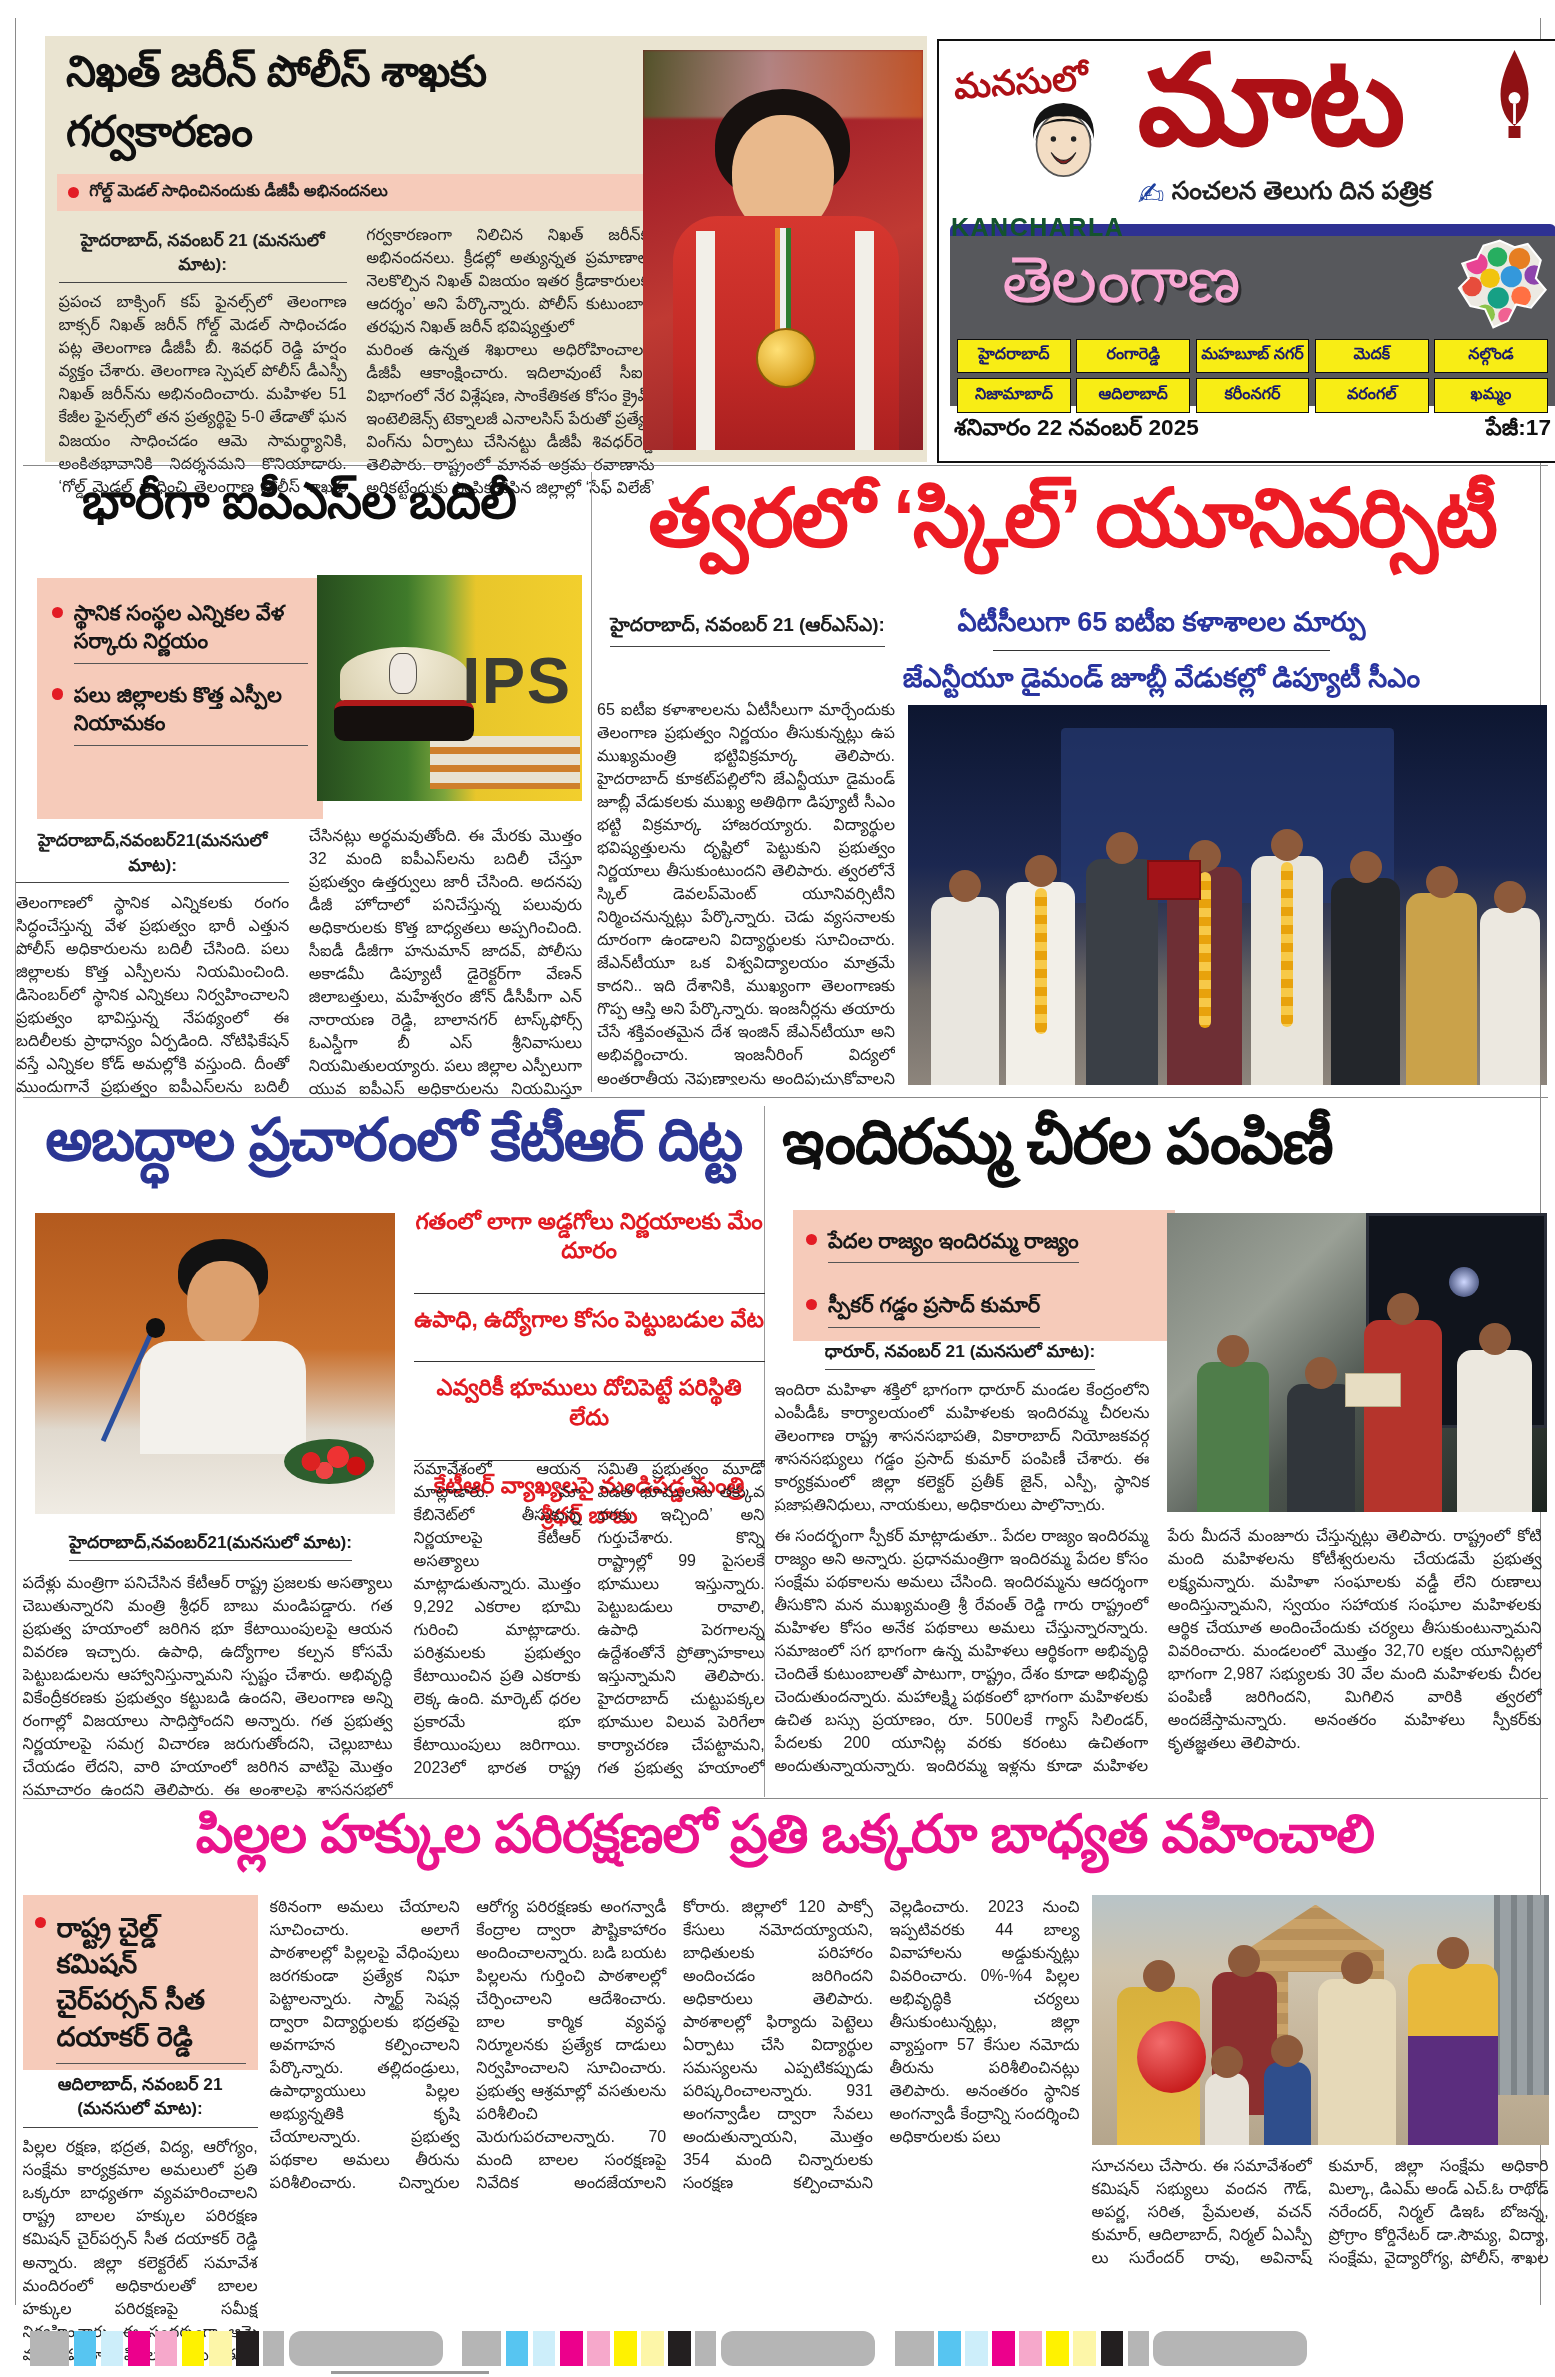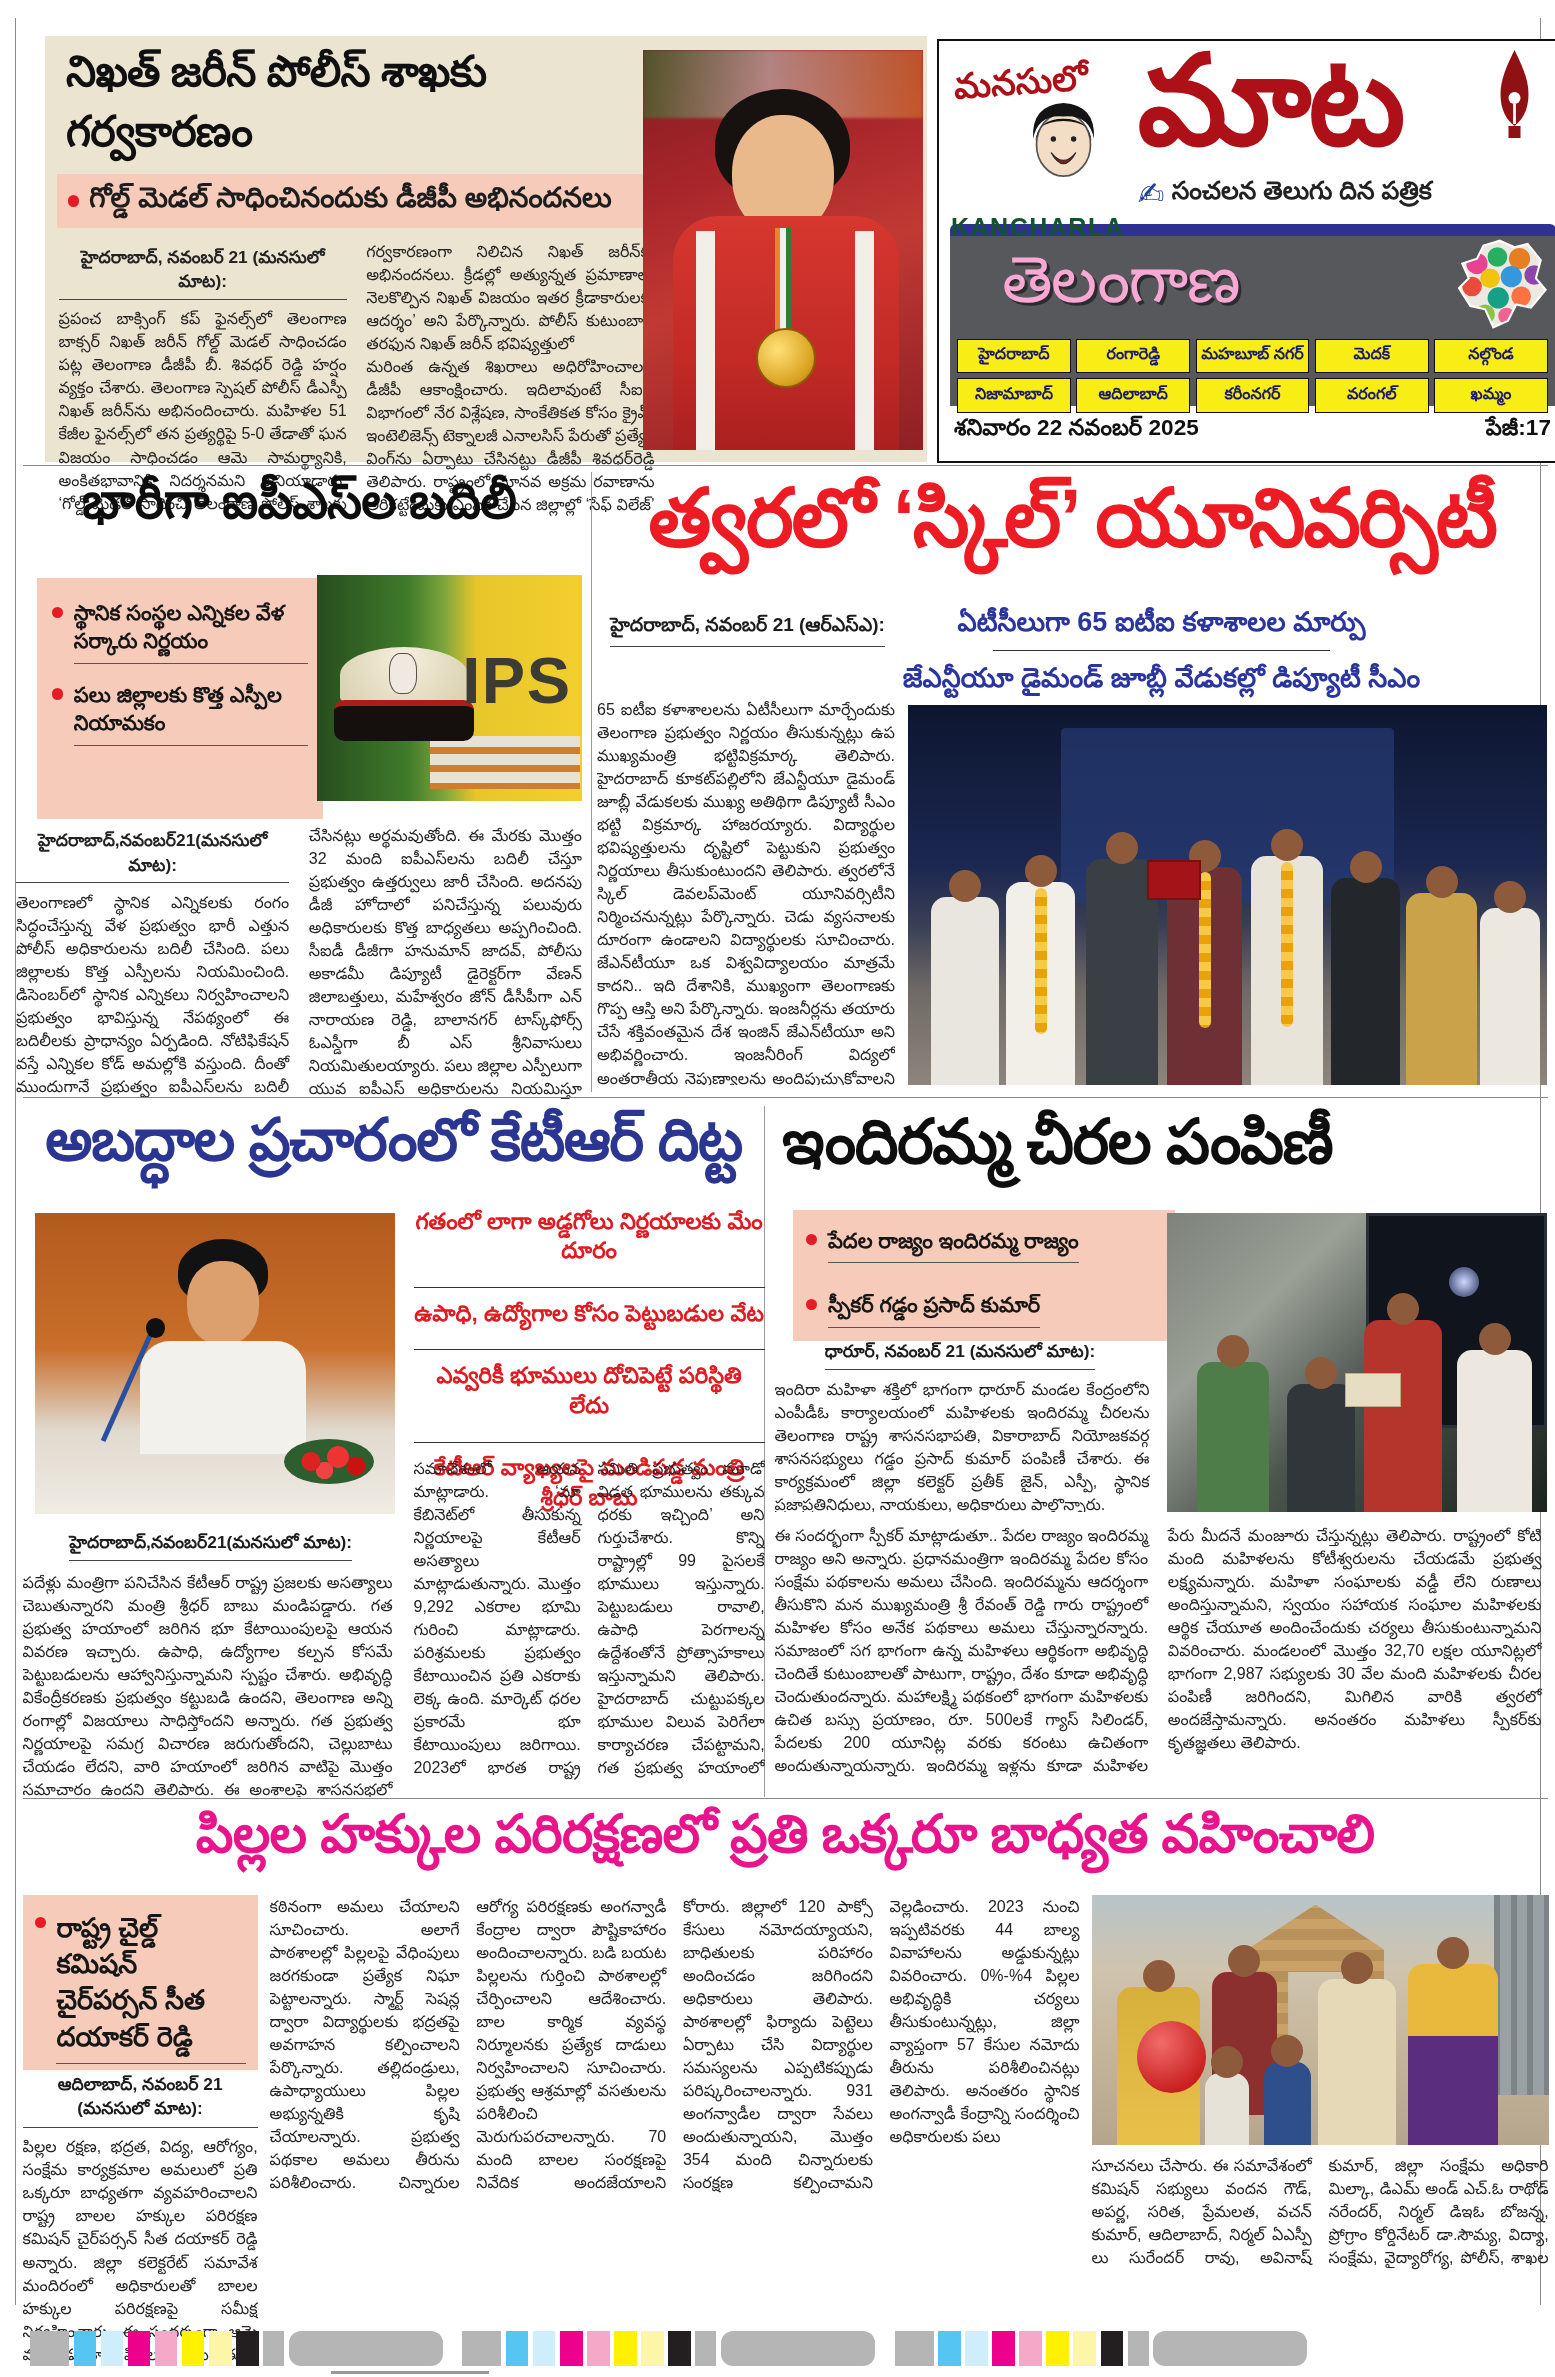--- a/index.html
+++ b/index.html
@@ -18,21 +18,21 @@
   .dot{display:inline-block;width:11.3px;height:11.3px;border-radius:50%;background:#e31c25;
        margin-right:10.5px;flex:0 0 auto;margin-top:7.5px;}
   .bullet-line{display:flex;align-items:flex-start;font-weight:bold;color:#171717;}
   .bullet-line .txt{border-bottom:0.8px solid #555;padding-bottom:7.5px;line-height:1.35;}
 
   
   .nikhat{left:45px;top:36px;width:882px;height:426px;background:#eae4d1;padding:0;}
   .nikhat h1{margin:10.5px 15px 6px 21px;font-size:43px;font-weight:800;color:#101010;
              letter-spacing:-0.8px;width:572px;}
   .nikhat .strip{margin:7.5px 0 0 12px;width:581px;background:#f6cbba;display:flex;
-                 align-items:center;padding:7.5px 10.5px;font-weight:bold;font-size:28px;}
+                 align-items:center;padding:7.5px 10.5px;font-weight:bold;font-size:16px;}
   .nikhat .strip .dot{margin-top:0;}
   .nikhat-cols{margin:12px 0 0 13.5px;width:596px;height:278px;column-count:2;column-gap:19.6px;overflow:hidden;}
   .nikhat-cols p{margin:0;}
   .nikhat-photo{position:absolute;right:4.5px;top:13.5px;width:280px;height:400px;overflow:hidden;
       background:linear-gradient(160deg,#7e1d20 0%,#a8252b 30%,#c03a33 55%,#8e1f24 100%);}
   .np-flag{position:absolute;left:0;top:0;width:100%;height:68px;
       background:linear-gradient(90deg,#2e7d32 0%,#cfd4cf 45%,#d97b28 100%);opacity:.55;filter:blur(1.5px);}
   .np-hair{position:absolute;left:72px;top:39px;width:135px;height:113px;border-radius:50% 50% 45% 45%;background:#17110f;}
   .np-face{position:absolute;left:89px;top:65px;width:102px;height:120px;border-radius:48%;background:#e9b98c;}
   .np-jacket{position:absolute;left:30px;top:166px;width:226px;height:241px;border-radius:45px 45px 0 0;
@@ -115,21 +115,21 @@
   .kp-desk{position:absolute;left:0;top:239px;width:100%;height:62px;background:#eef,linear-gradient(180deg,#f4f2ee,#ddd8cf);}
   .kp-flowers{position:absolute;right:21px;top:226px;width:90px;height:45px;border-radius:50%;
      background:radial-gradient(circle at 30% 50%,#d22 9px,transparent 9.8px),
                 radial-gradient(circle at 60% 40%,#e33 10.5px,transparent 11.3px),
                 radial-gradient(circle at 80% 60%,#c11 9px,transparent 9.8px),
                 radial-gradient(circle at 45% 70%,#e44 8.3px,transparent 9px),#2e5e2e;}
   .ktr-left-byline{position:absolute;left:0;top:421px;width:376px;}
   .ktr-left-text{position:absolute;left:0;top:465px;width:370px;height:226px;}
   .ktr-subheads{position:absolute;left:391px;top:96px;width:351px;text-align:center;}
   .ktr-subheads .sh{color:#e11b22;font-weight:800;font-size:22.6px;line-height:1.32;padding:4.5px 0;}
-  .ktr-subheads .sh.u{border-bottom:1.1px solid #333;padding-bottom:21px;margin-bottom:6px;}
+  .ktr-subheads .sh.u{border-bottom:1.1px solid #333;padding-bottom:27px;margin-bottom:6px;}
   .ktr-right-text{position:absolute;left:391px;top:351px;width:351px;height:340px;column-count:2;column-gap:16.6px;}
 
   
   .ind{left:770px;top:1106px;width:777px;height:691px;}
   .ind h1{margin:0;font-size:62px;font-weight:800;color:#0e0e0e;text-align:left;padding-left:12px;letter-spacing:-1.5px;}
   .ind-pink{position:absolute;left:22.6px;top:104px;width:355px;height:114px;background:#f6cbba;padding:16.6px 13.5px 0;}
   .ind-pink .bullet-line{font-size:21px;margin-bottom:28px;}
   .ind-photo{position:absolute;left:397px;top:107px;width:380px;height:299px;overflow:hidden;
      background:linear-gradient(135deg,#7d837b 0%,#9aa096 28%,#4c544e 55%,#1d241f 100%);}
   .ip-board{position:absolute;right:0;top:0;width:46%;height:70%;background:#10141c;border:3px solid #2b2f3a;}

